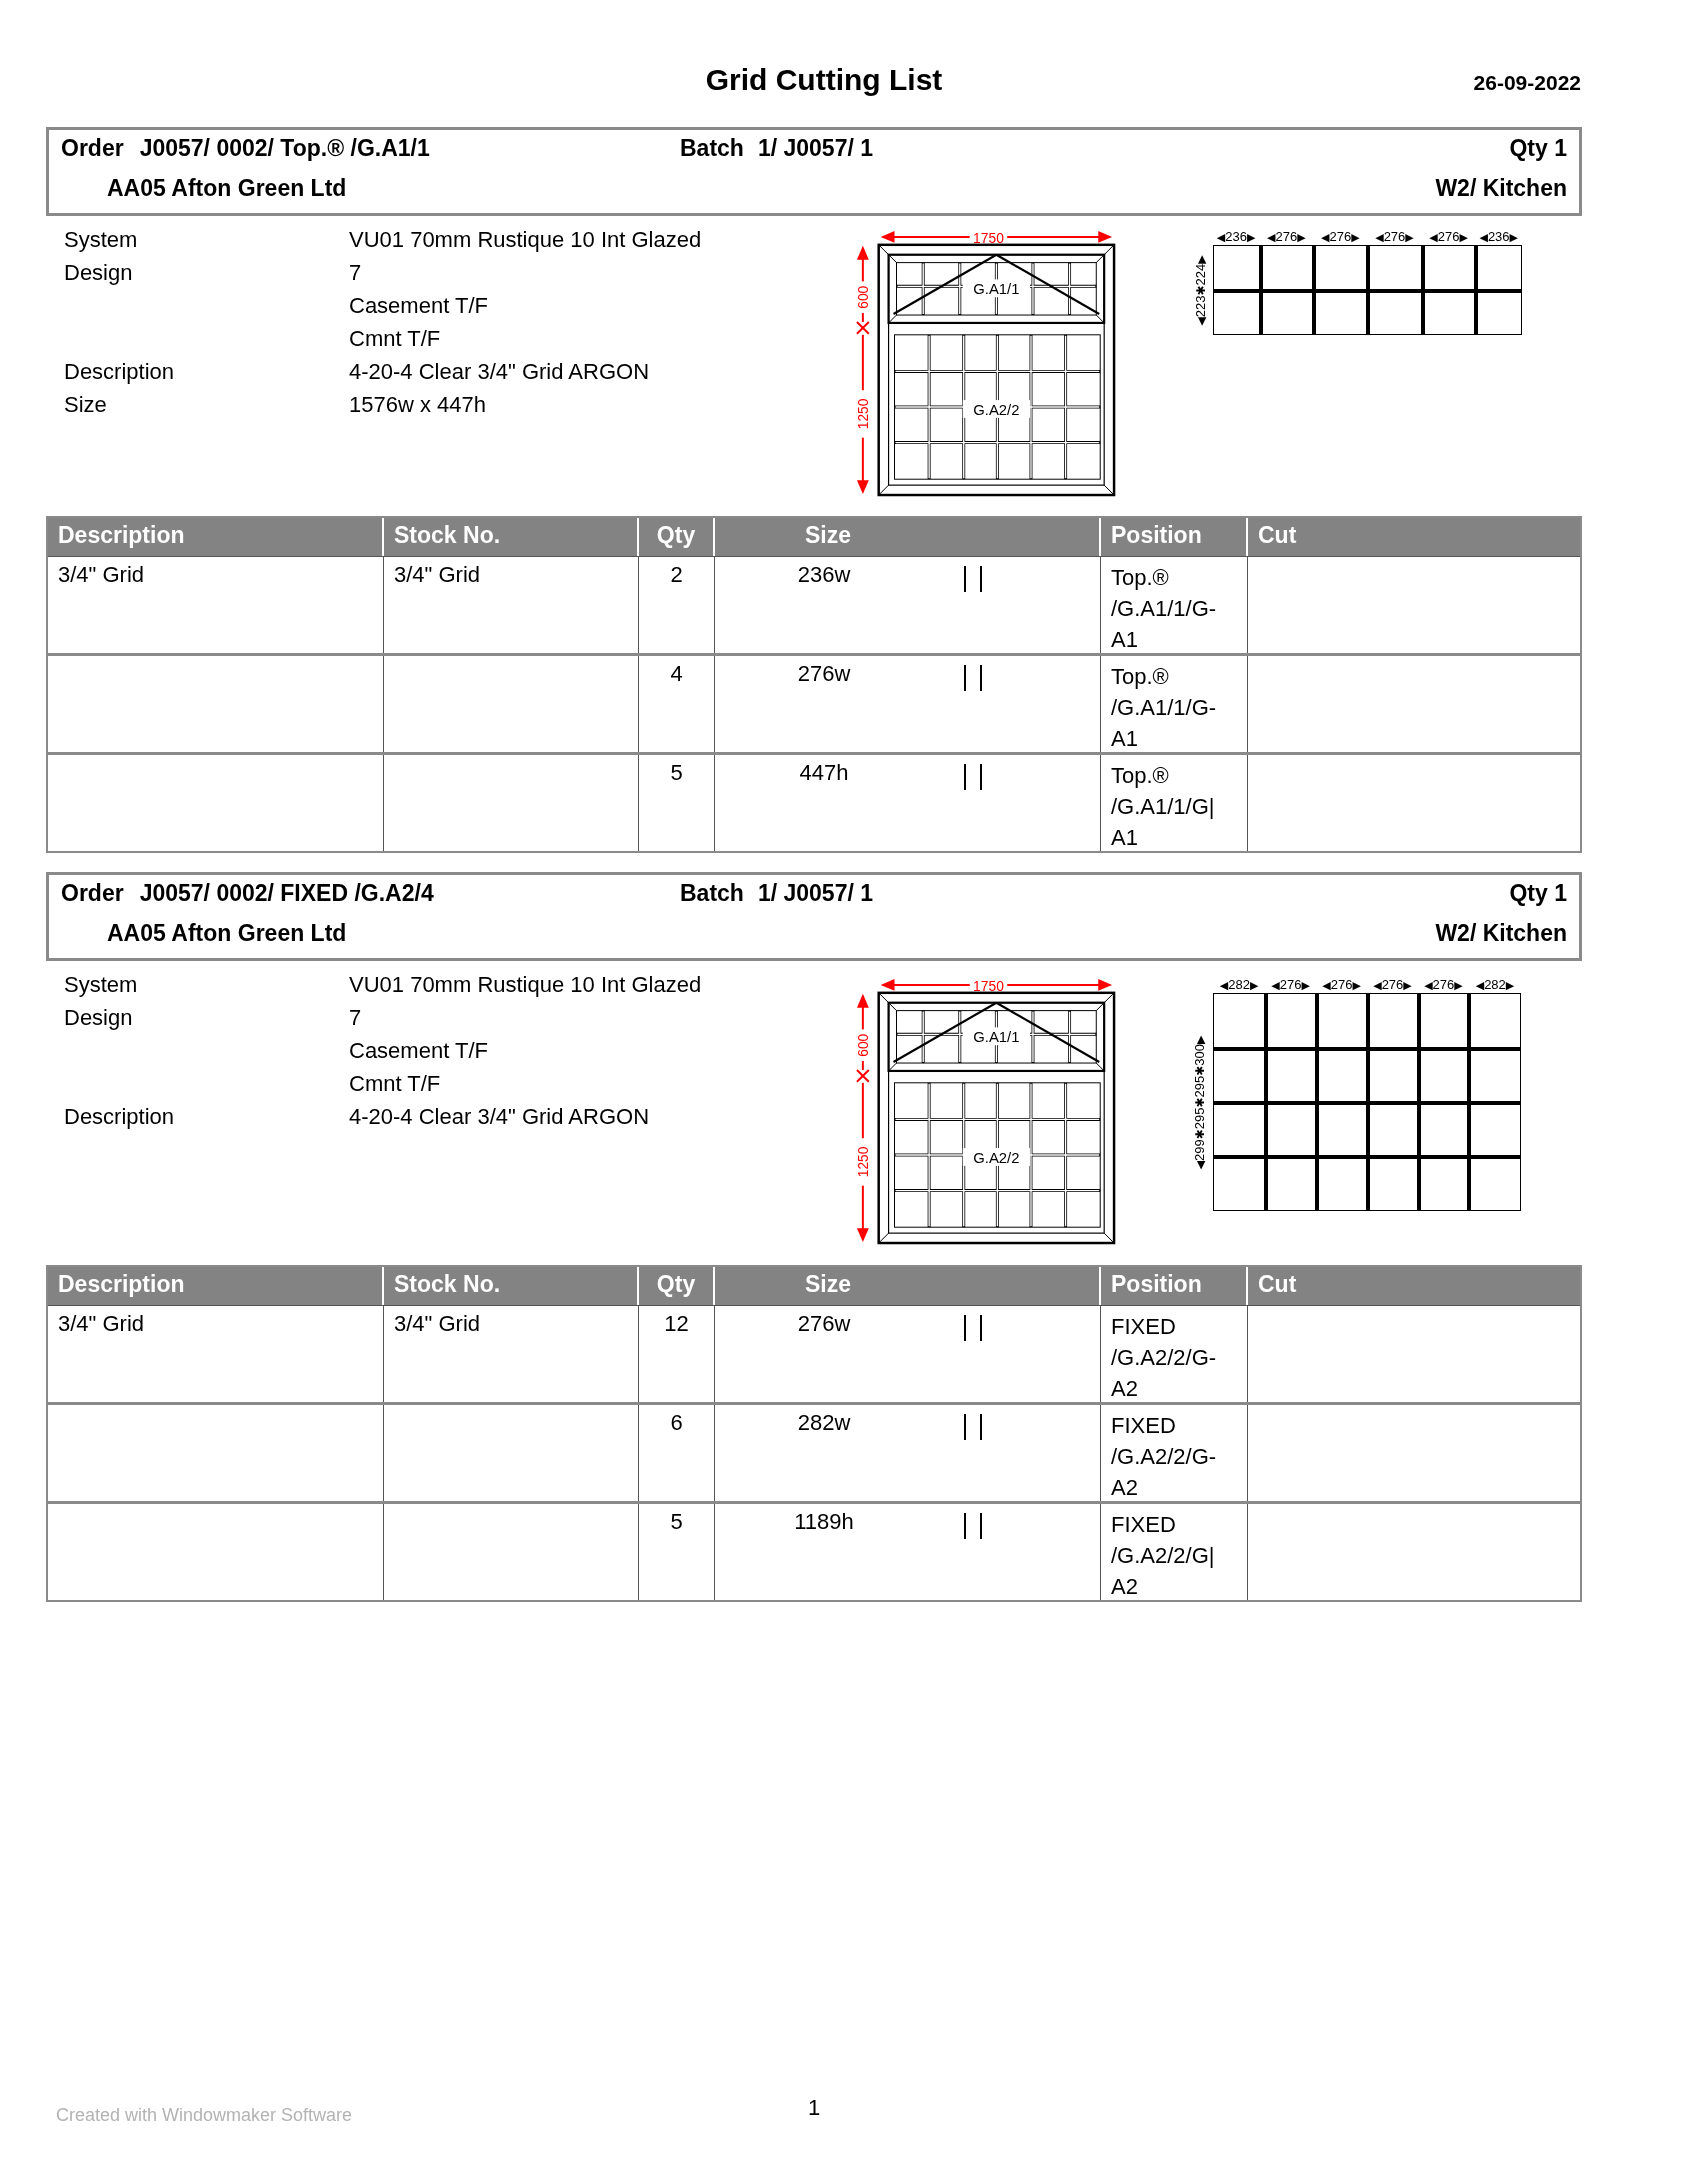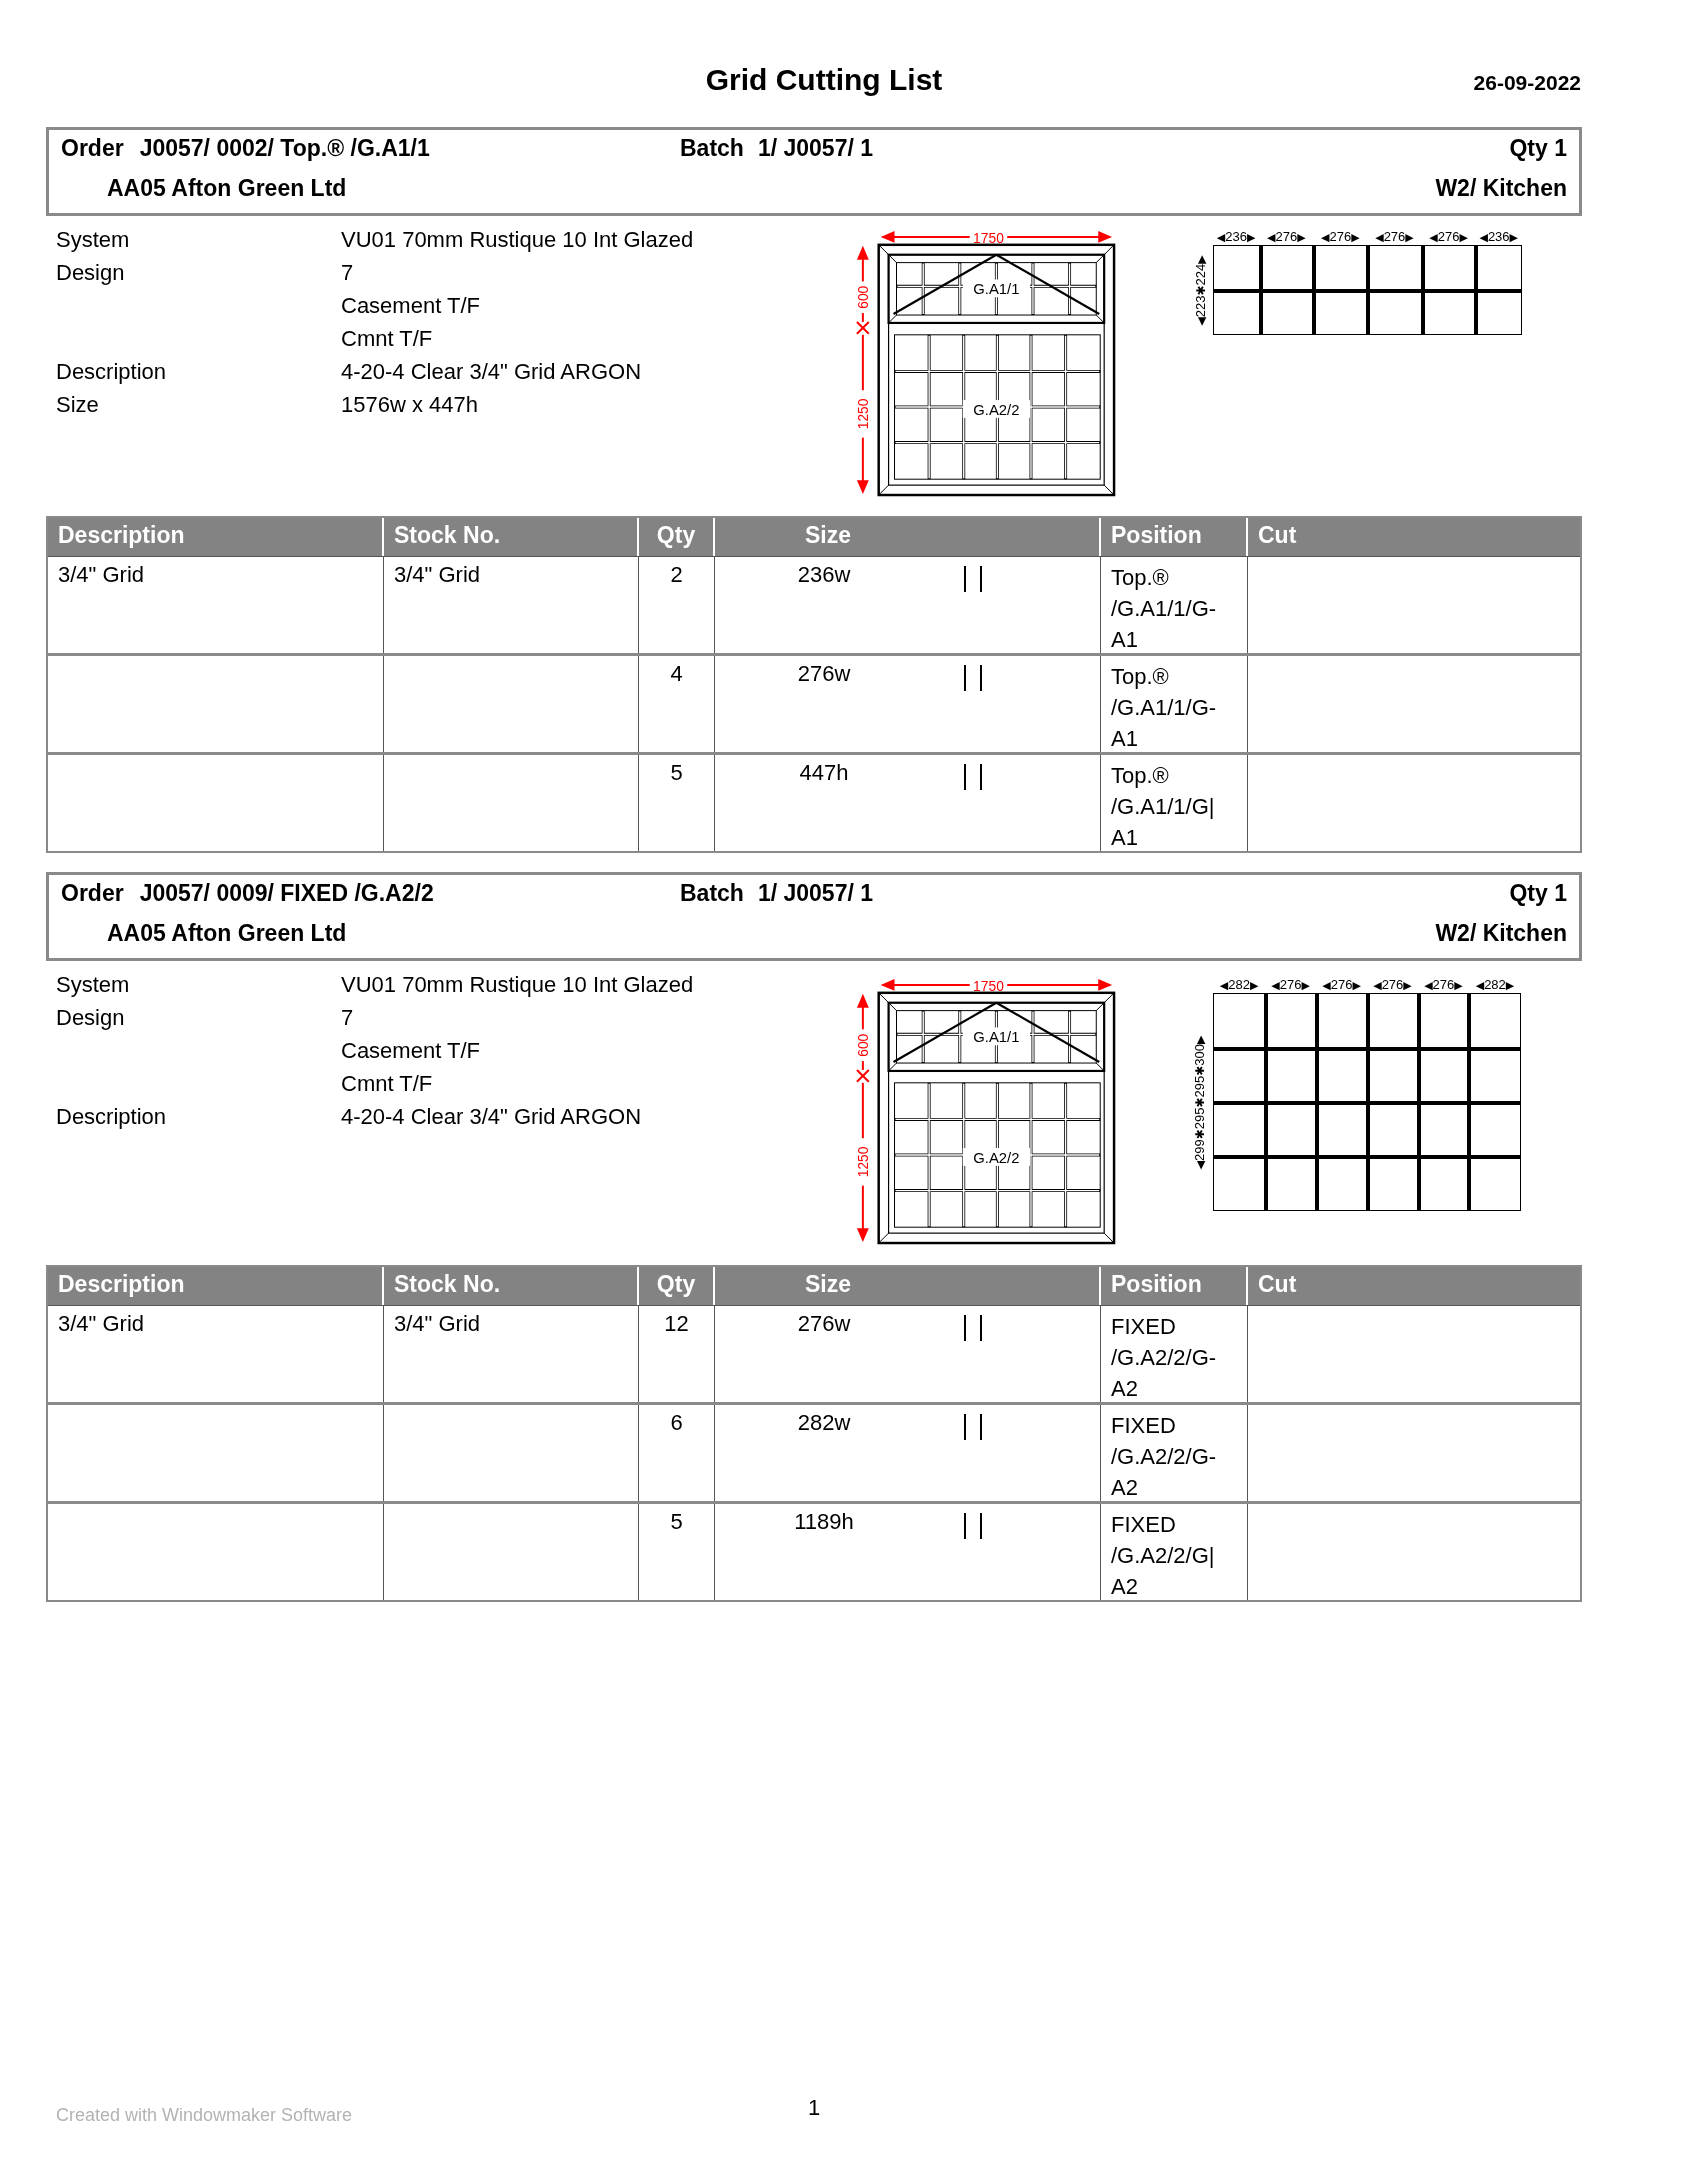--- a/index.html
+++ b/index.html
@@ -17,21 +17,21 @@
   .oh-row{position:absolute;left:0;right:0;height:36px;font-size:23px;font-weight:bold;}
   .oh-r1{top:5px;} .oh-r2{top:45px;margin-left:46px;}
   .oh-order{position:absolute;left:12px;white-space:nowrap;}
   .oh-order .lbl{margin-right:16px;}
   .oh-batch{position:absolute;left:631px;white-space:nowrap;}
   .oh-batch .lbl{margin-right:14px;}
   .oh-right{position:absolute;right:12px;white-space:nowrap;}
 
   
   .o-info{position:absolute;left:56px;top:96px;font-size:22px;}
-  .o-info .irow{height:33px;line-height:33px;white-space:nowrap;}
+  .o-info .irow{height:33px;line-height:33px;white-space:nowrap;margin-left:8px;}
   .o-info .ilbl{display:inline-block;width:285px;}
 
   
   .win-svg{position:absolute;left:851px;}
 
   
   .gd{position:absolute;}
   .gd-cols{position:absolute;display:flex;height:16px;}
   .gd-col{display:block;text-align:center;font-size:13px;line-height:15px;
           white-space:nowrap;overflow:visible;}
@@ -261,21 +261,21 @@
             <div class="pos-line">A1</div>
           </span>
         <span class="c w-cut"></span>
       </div>
     </div>
   </section>
 
   <section class="order" style="top:872px;">
     <div class="o-head">
       <div class="oh-row oh-r1">
-        <span class="oh-order"><span class="lbl">Order</span><span>J0057/ 0009/ FIXED /G.A2/2</span></span>
+        <span class="oh-order"><span class="lbl">Order</span><span>J0057/ 0002/ FIXED /G.A2/4</span></span>
         <span class="oh-batch"><span class="lbl">Batch</span><span>1/ J0057/ 1</span></span>
         <span class="oh-right">Qty 1</span>
       </div>
       <div class="oh-row oh-r2">
         <span class="oh-order">AA05 Afton Green Ltd</span>
         <span class="oh-right">W2/ Kitchen</span>
       </div>
     </div>
 
     <div class="o-info">

